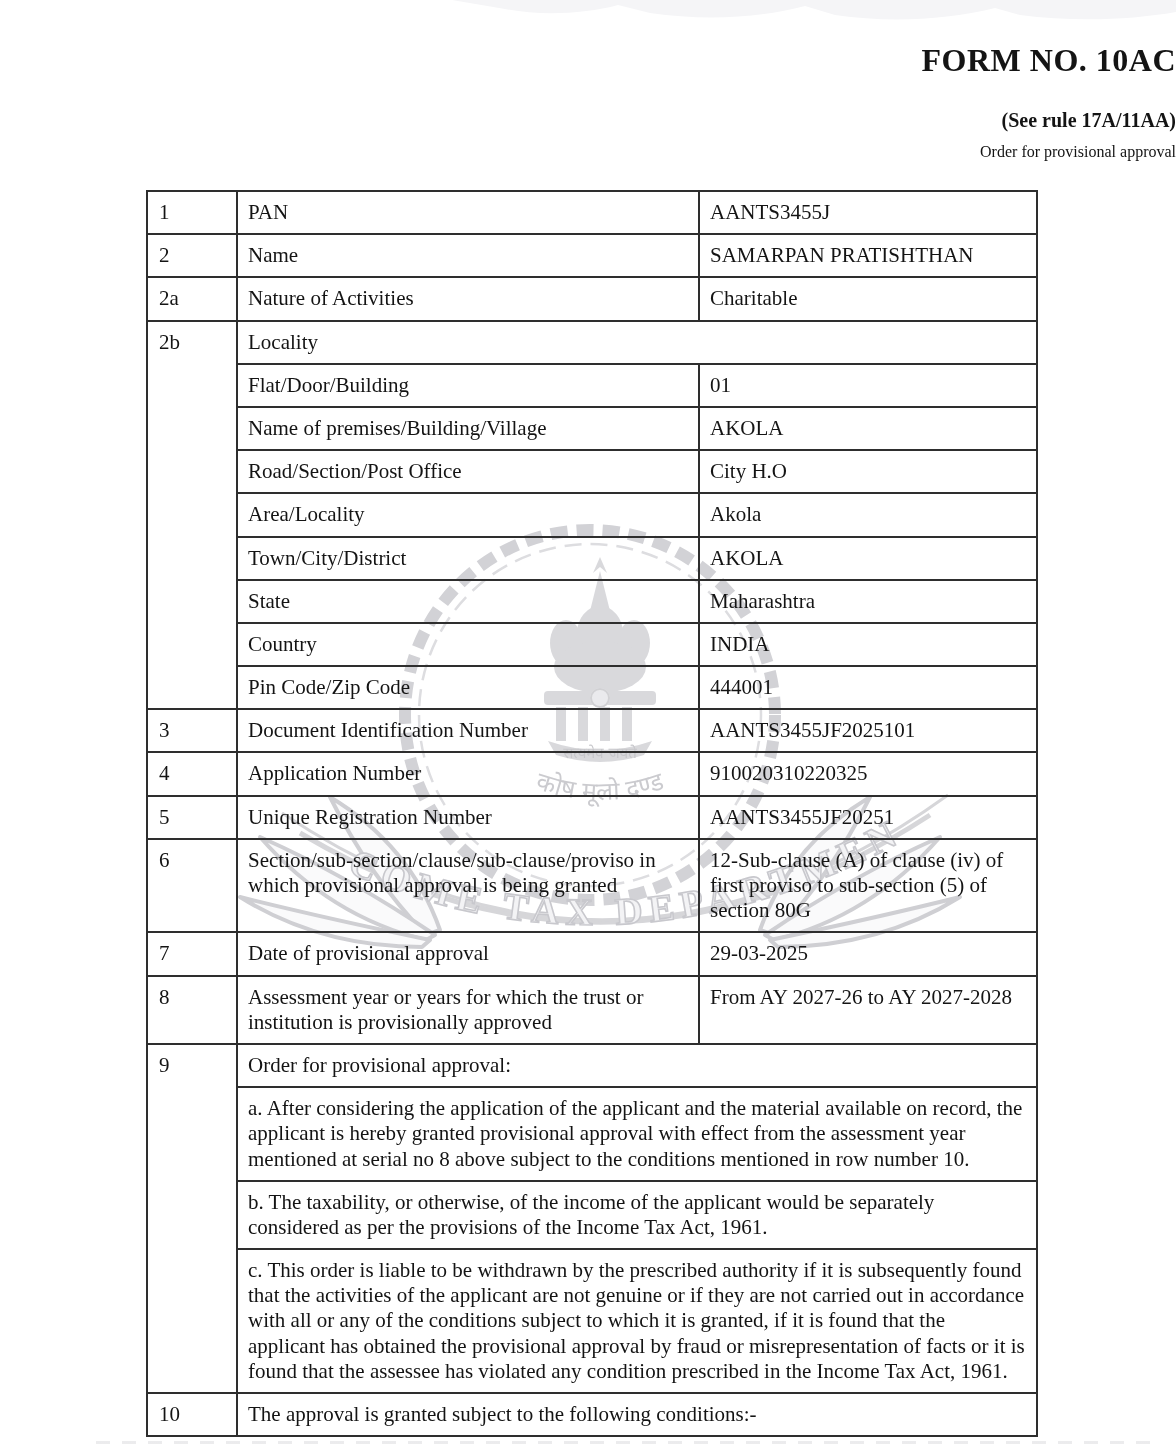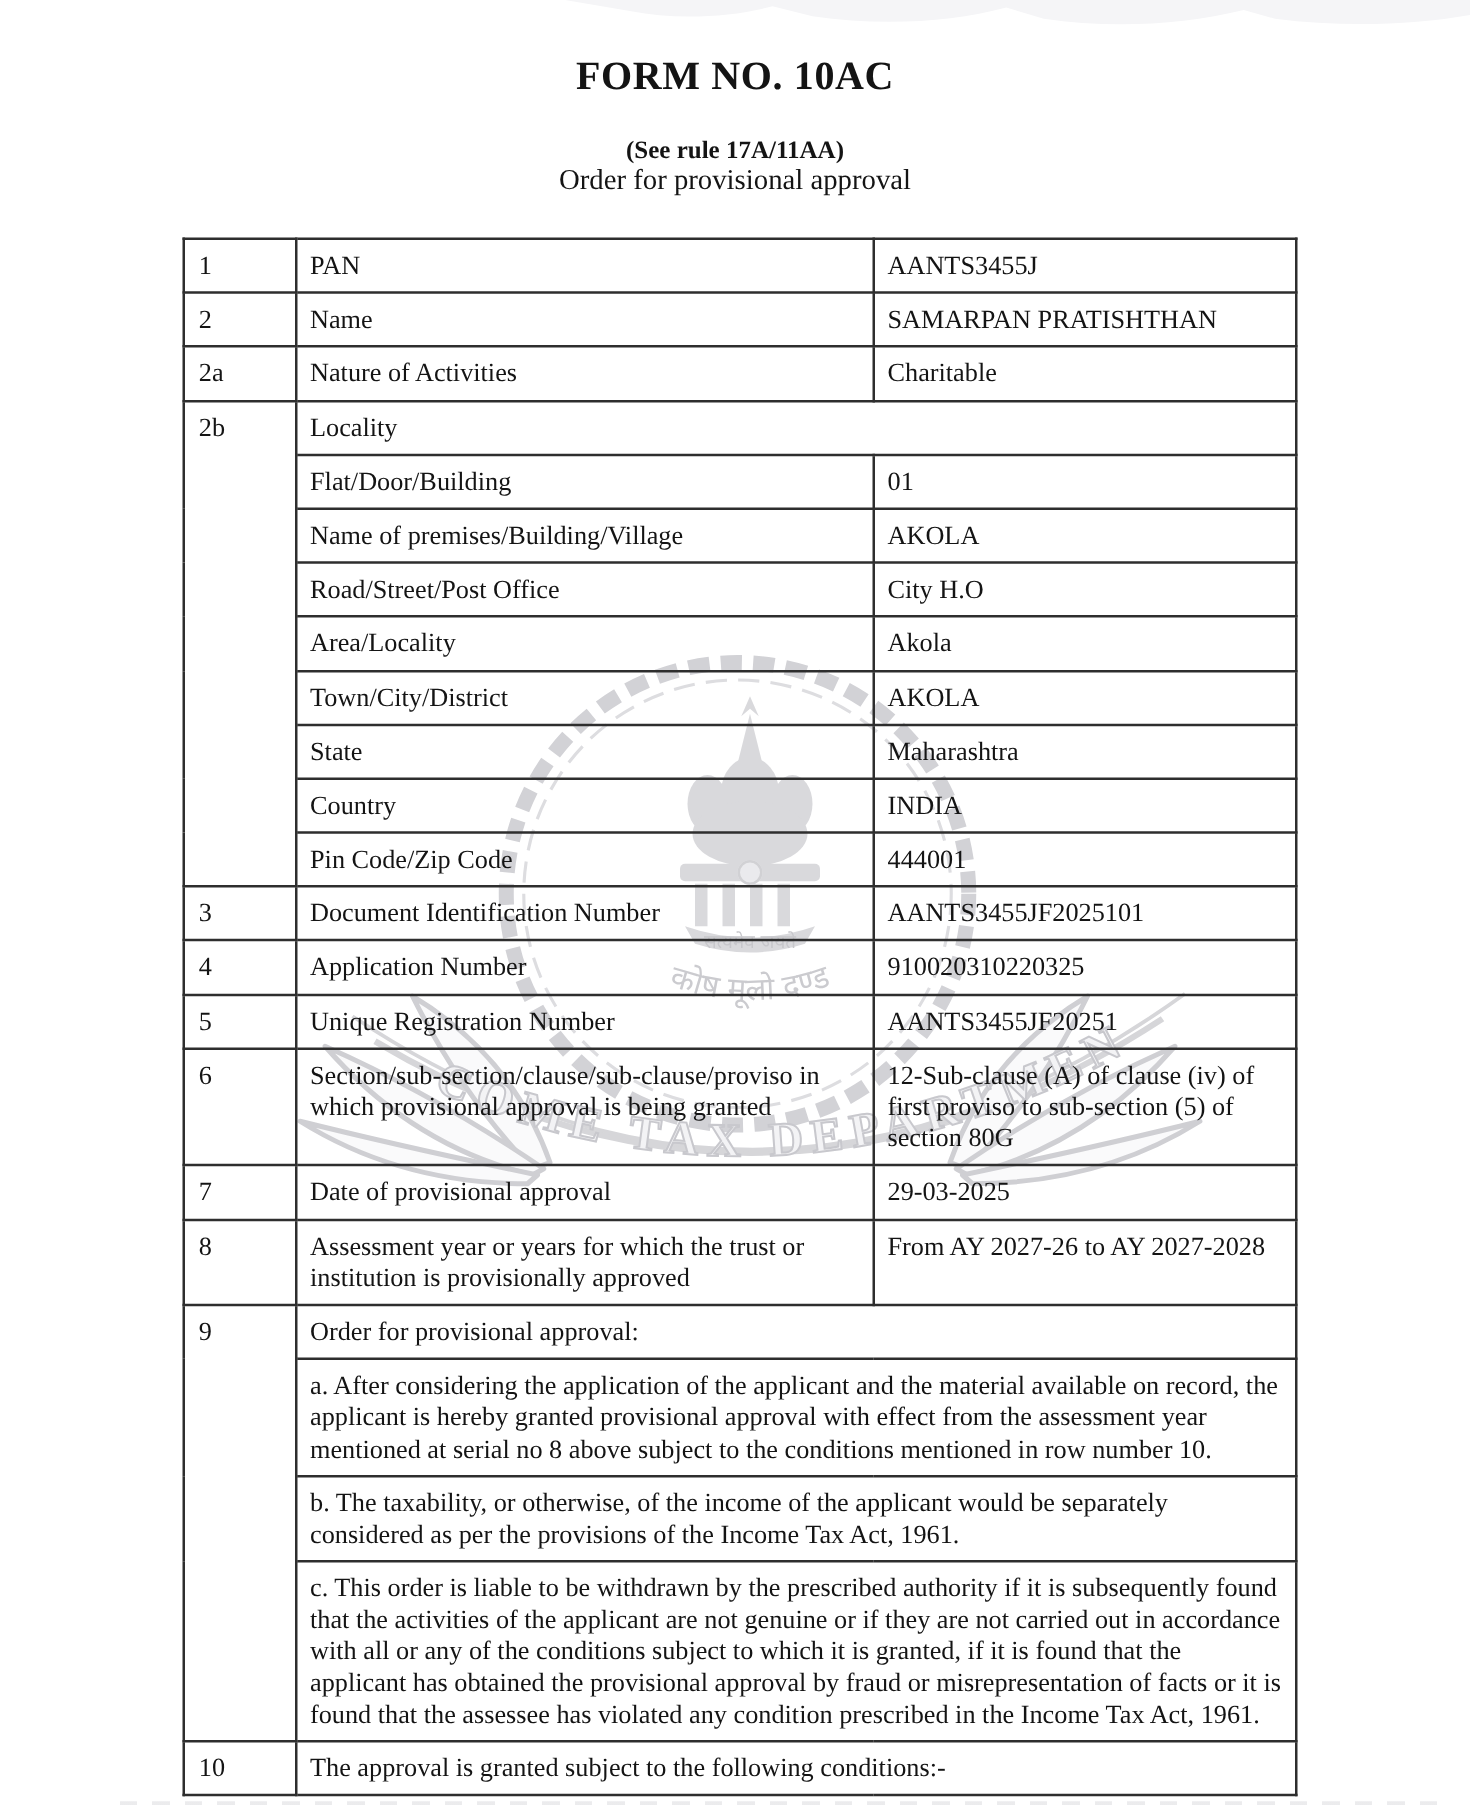--- a/index.html
+++ b/index.html
@@ -18,24 +18,24 @@
   .bottom-artifact{
     position:absolute;top:1441px;left:96px;width:1060px;height:3px;z-index:0;
     background:repeating-linear-gradient(90deg,#dcdcdf 0 14px,transparent 14px 26px);
     opacity:.55;
   }
 
   
   .watermark{position:absolute;left:230px;top:515px;width:740px;height:450px;z-index:1;}
 
   
-  .hdr{position:absolute;left:0;width:1176px;text-align:center;z-index:2;}
+  .hdr{position:absolute;left:0;width:1176px;text-align:right;z-index:2;}
   .form-title{top:42px;font-size:32px;font-weight:bold;letter-spacing:.5px;}
   .rule-line{top:109px;font-size:20px;font-weight:bold;}
-  .order-line{top:131px;font-size:23px;}
+  .order-line{top:143px;font-size:16px;}
 
   
   .tbl-wrap{position:absolute;left:146px;top:190px;z-index:2;}
   table.form{
     border-collapse:collapse;
     width:890px;
     table-layout:fixed;
     font-size:21px;
     line-height:1.2;
     background:transparent;
@@ -145,21 +145,21 @@
           </tr>
           <tr>
             <td>Flat/Door/Building</td>
             <td>01</td>
           </tr>
           <tr>
             <td>Name of premises/Building/Village</td>
             <td>AKOLA</td>
           </tr>
           <tr>
-            <td>Road/Street/Post Office</td>
+            <td>Road/Section/Post Office</td>
             <td>City H.O</td>
           </tr>
           <tr>
             <td>Area/Locality</td>
             <td>Akola</td>
           </tr>
           <tr>
             <td>Town/City/District</td>
             <td>AKOLA</td>
           </tr>

